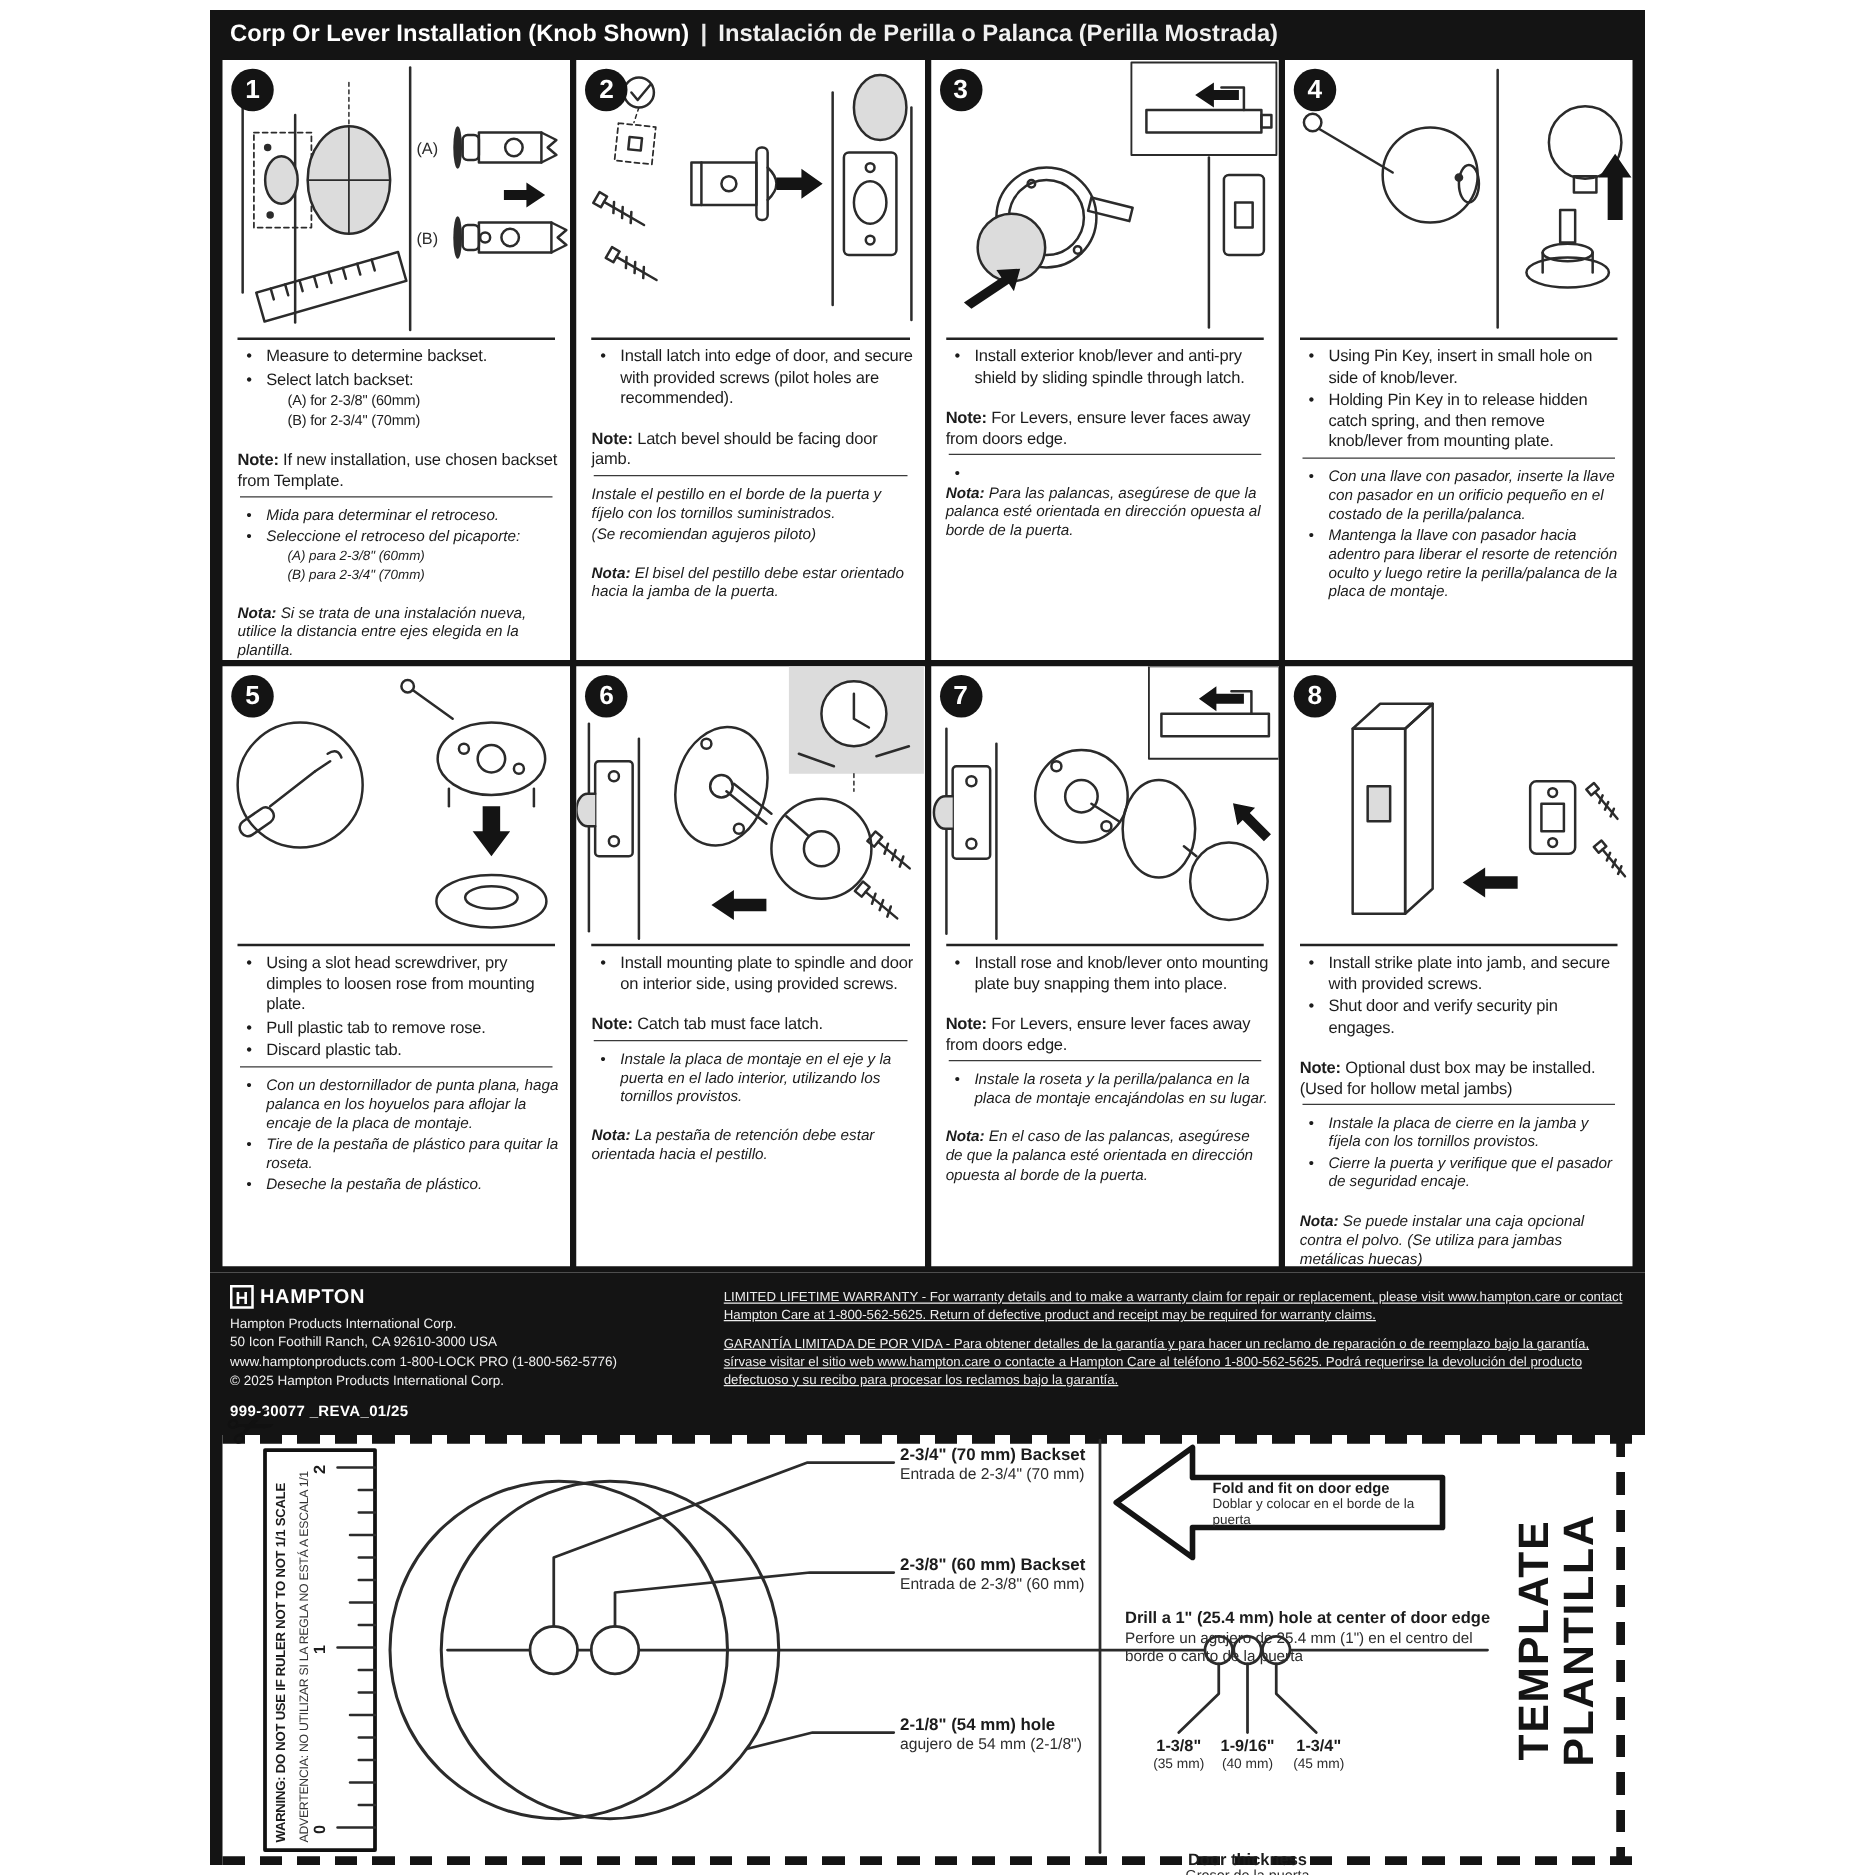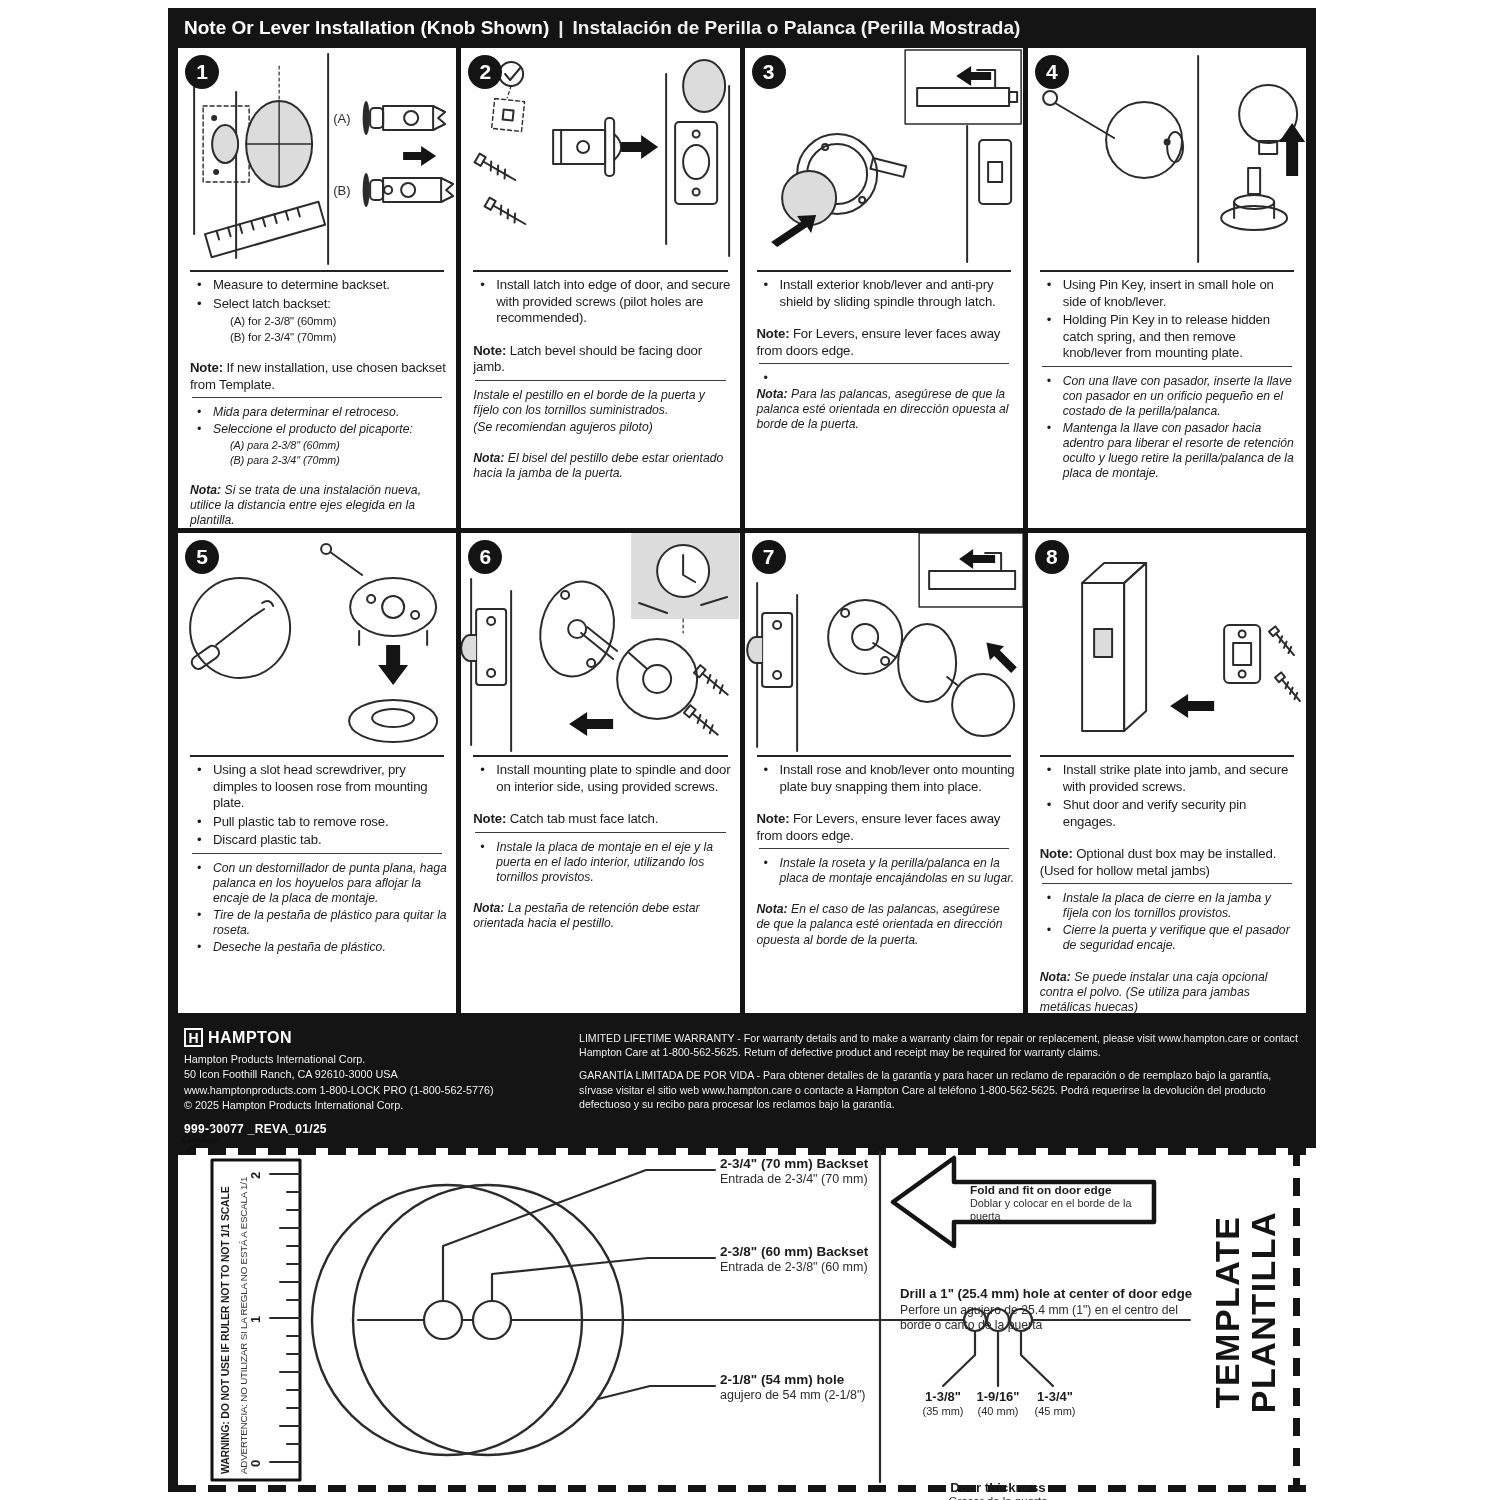--- a/index.html
+++ b/index.html
@@ -40,21 +40,21 @@
   .footer{position:absolute;left:0;top:1010px;width:1148px;height:130px;background:#141414;color:#fff;
     box-sizing:border-box;display:flex;}
   .f-left{width:405px;box-sizing:border-box;padding:10px 0 0 16px;}
   .logo-row{display:flex;align-items:center;gap:5px;margin-bottom:5px;}
   .logo-h{width:19px;height:19px;border:2.5px solid #fff;font-weight:bold;font-size:14px;
     display:flex;align-items:center;justify-content:center;box-sizing:border-box;}
   .logo-name{font-weight:bold;font-size:16px;letter-spacing:0.5px;}
   .f-line{display:block;font-size:10.8px;line-height:1.42;color:#f0f0f0;}
   .part-no{margin-top:9px;font-weight:bold;font-size:12px;letter-spacing:0.3px;}
   .f-right{flex:1;box-sizing:border-box;padding:13px 18px 0 6px;font-size:10.6px;line-height:1.34;color:#ededed;}
-  .warr{margin-bottom:9px;}
+  .warr{margin-bottom:9px;text-decoration:underline;}
 
   
   .template-section{position:absolute;left:0;top:1140px;width:1148px;height:344px;box-sizing:border-box;
     background:#fff;border-left:10px solid #141414;}
   .cut-top{position:absolute;left:0;top:0;width:100%;height:7px;
     background:repeating-linear-gradient(90deg,#141414 0 18px,transparent 18px 30px);}
   .cut-bottom{position:absolute;left:0;bottom:0;width:100%;height:7px;
     background:repeating-linear-gradient(90deg,#141414 0 18px,transparent 18px 30px);}
   .cut-right{position:absolute;right:16px;top:0;width:7px;height:100%;
     background:repeating-linear-gradient(180deg,#141414 0 18px,transparent 18px 30px);}
@@ -88,21 +88,21 @@
   .side-title span{display:block;}
   svg text{font-family:"Liberation Sans",sans-serif;}
 </style>
 </head>
 <body>
 
 <div class="page">
 <div class="sheet">
 
   <div class="titlebar">
-    <span class="t-en">Note Or Lever Installation (Knob Shown)</span>
+    <span class="t-en">Corp Or Lever Installation (Knob Shown)</span>
     <span class="t-sep">|</span>
     <span class="t-es">Instalación de Perilla o Palanca (Perilla Mostrada)</span>
   </div>
 
   <div class="steps-grid">
 
     <div class="step-cell">
       <div class="badge">1</div>
       <svg class="illus" viewBox="0 0 278 222">
         <g stroke="#2b2b2b" stroke-width="2" fill="none" stroke-linecap="round" stroke-linejoin="round">
@@ -148,21 +148,21 @@
       <div class="txt en-txt">
             <div class="line bullet"><span class="dot">•</span><span>Measure to determine backset.</span></div>
             <div class="line bullet"><span class="dot">•</span><span>Select latch backset:</span></div>
             <div class="line sub">(A) for 2-3/8" (60mm)</div>
             <div class="line sub">(B) for 2-3/4" (70mm)</div>
             <div class="line note"><span class="note-label">Note:</span> If new installation, use chosen backset from Template.</div>
           </div>
       <div class="hr2"></div>
       <div class="txt es-txt">
             <div class="line bullet"><span class="dot">•</span><span>Mida para determinar el retroceso.</span></div>
-            <div class="line bullet"><span class="dot">•</span><span>Seleccione el producto del picaporte:</span></div>
+            <div class="line bullet"><span class="dot">•</span><span>Seleccione el retroceso del picaporte:</span></div>
             <div class="line sub">(A) para 2-3/8" (60mm)</div>
             <div class="line sub">(B) para 2-3/4" (70mm)</div>
             <div class="line note"><span class="note-label">Nota:</span> Si se trata de una instalación nueva, utilice la distancia entre ejes elegida en la plantilla.</div>
           </div>
     </div>
 
     <div class="step-cell">
       <div class="badge">2</div>
       <svg class="illus" viewBox="0 0 278 222">
         <g stroke="#2b2b2b" stroke-width="2" fill="none" stroke-linecap="round" stroke-linejoin="round">

